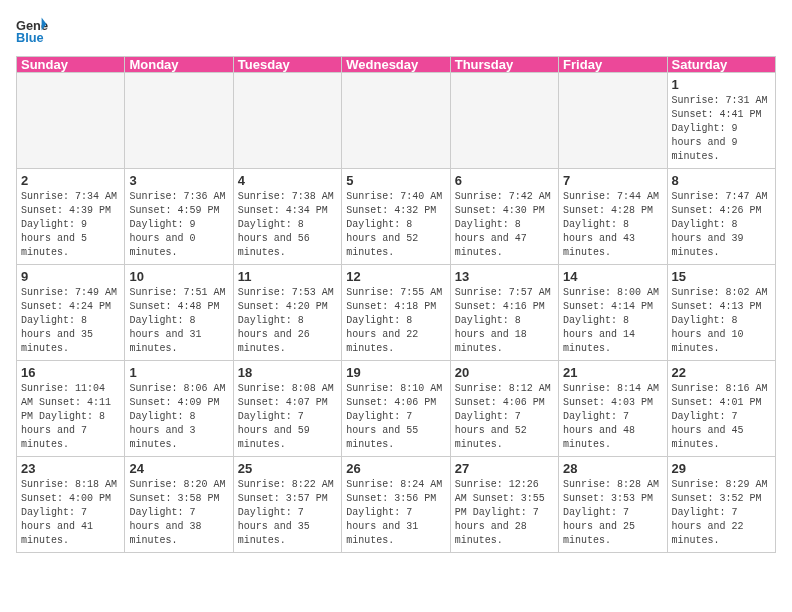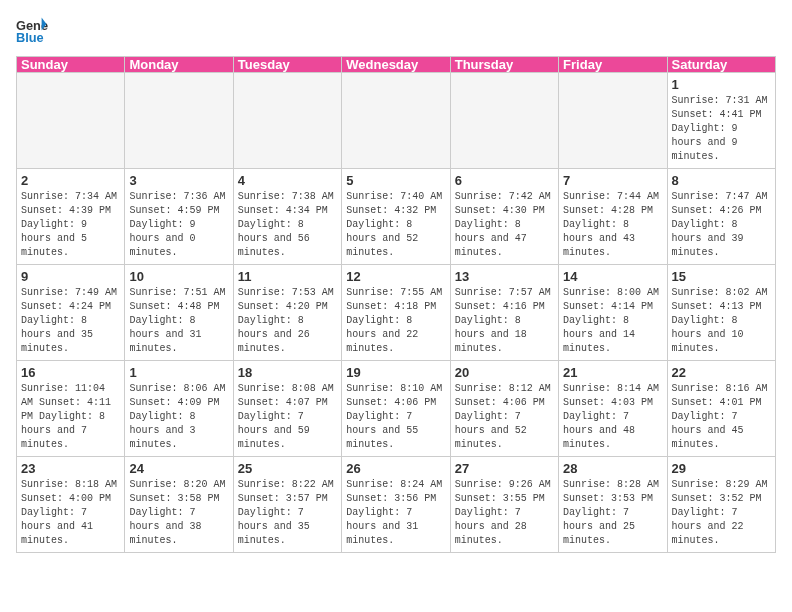--- a/index.html
+++ b/index.html
@@ -280,21 +280,21 @@
 Daylight: 7 hours and 35 minutes.</div>
         </td>
         <td>
           <span class="day-number">26</span>
           <div class="day-info">Sunrise: 8:24 AM
 Sunset: 3:56 PM
 Daylight: 7 hours and 31 minutes.</div>
         </td>
         <td>
           <span class="day-number">27</span>
-          <div class="day-info">Sunrise: 9:26 AM
+          <div class="day-info">Sunrise: 12:26 AM
 Sunset: 3:55 PM
 Daylight: 7 hours and 28 minutes.</div>
         </td>
         <td>
           <span class="day-number">28</span>
           <div class="day-info">Sunrise: 8:28 AM
 Sunset: 3:53 PM
 Daylight: 7 hours and 25 minutes.</div>
         </td>
         <td>

